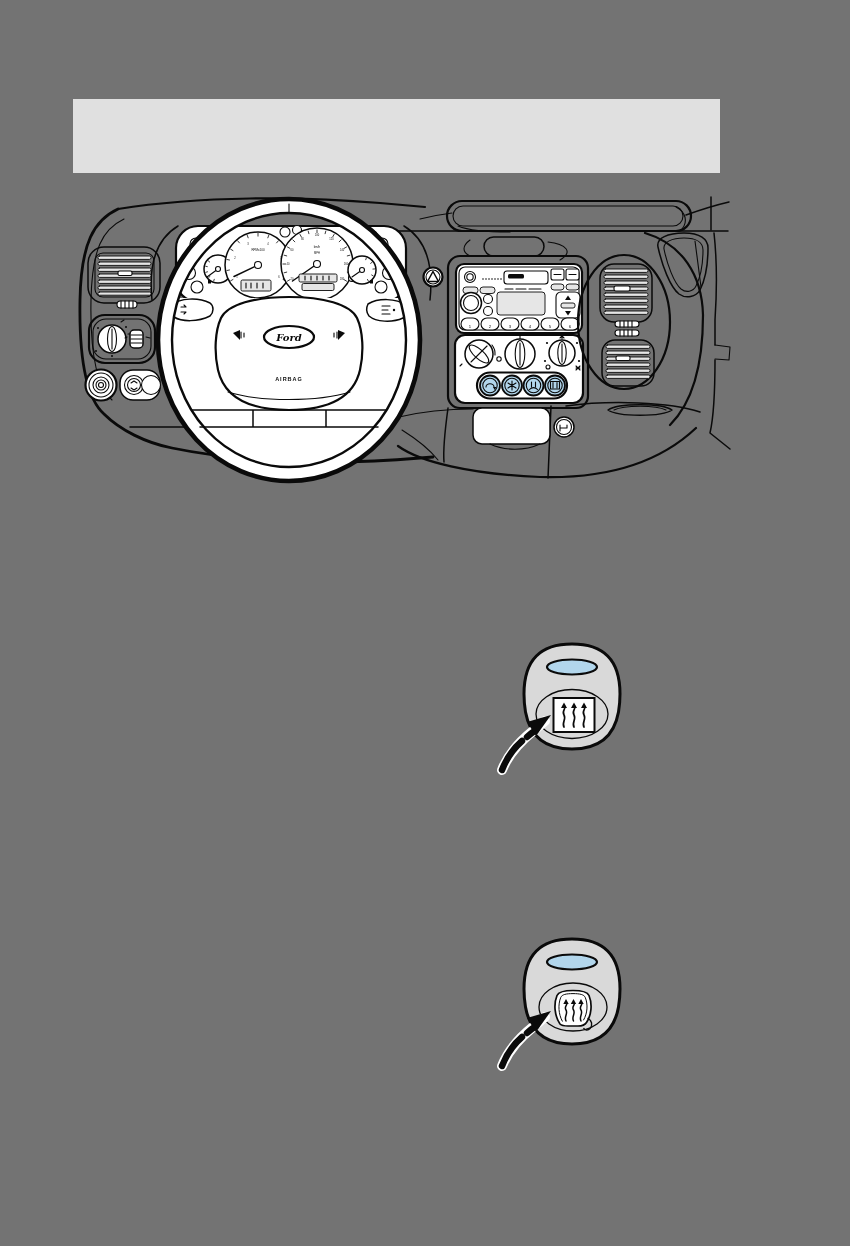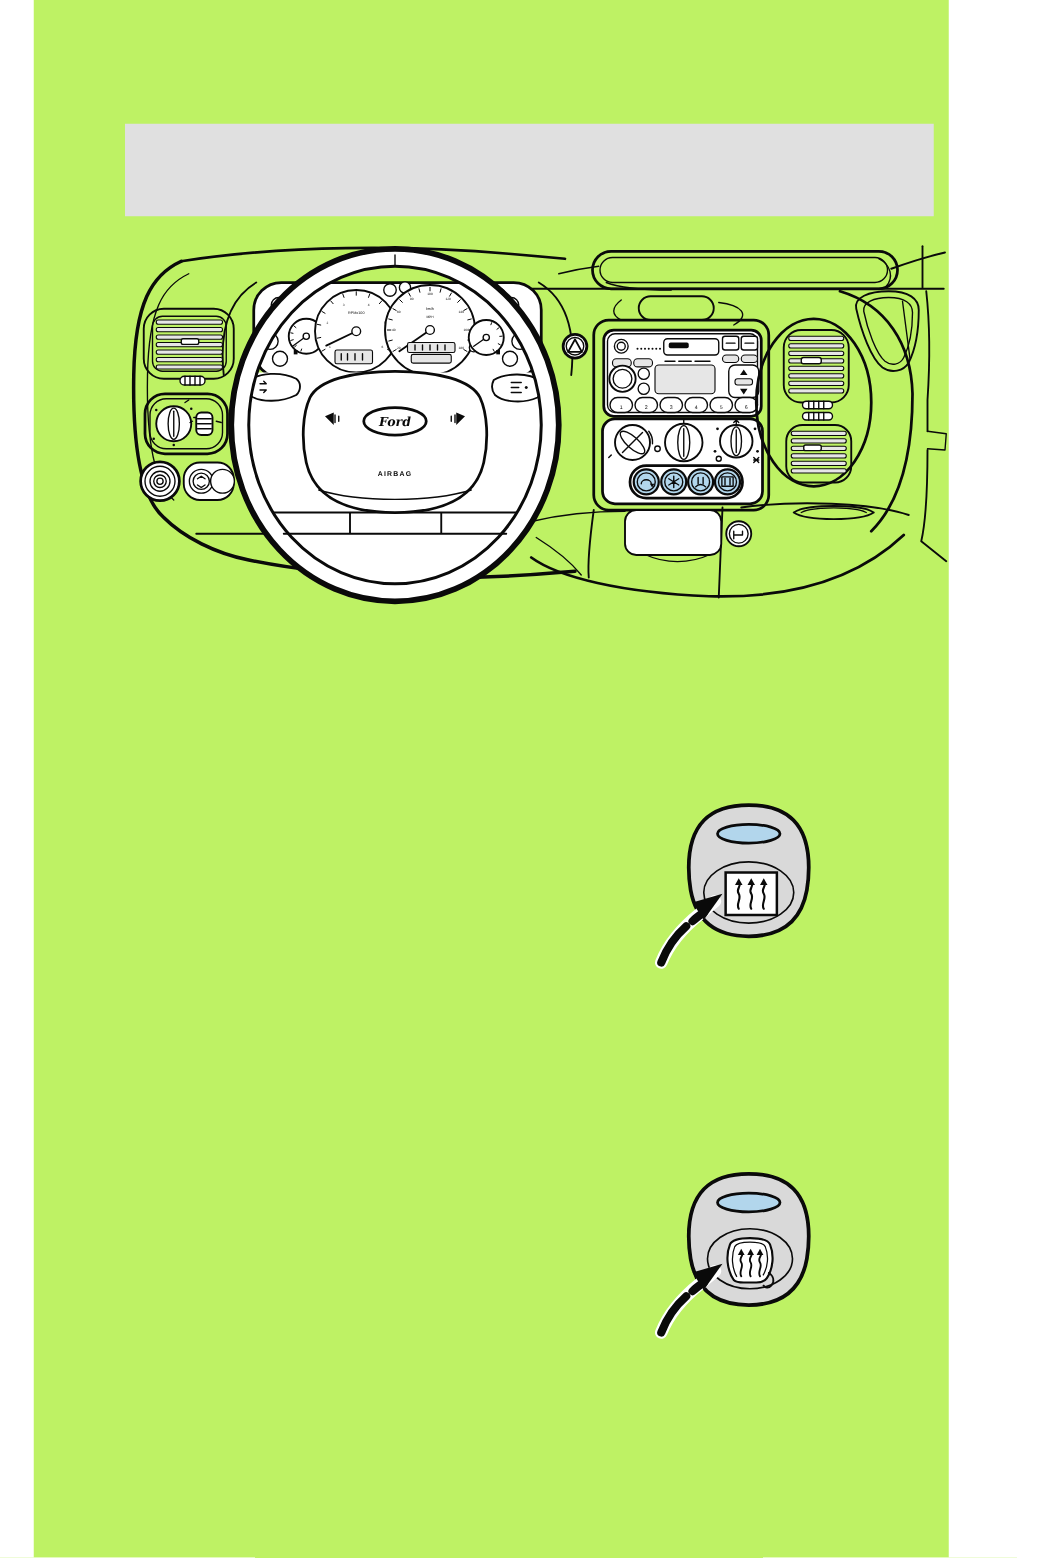--- a/index.html
+++ b/index.html
@@ -1,17 +1,17 @@
 <!DOCTYPE html>
 <html><head>
 <meta charset="utf-8">
 <style>
   html,body{margin:0;padding:0;background:#fff;}
-  .page{position:relative;width:732px;height:1246px;background:#bef264;overflow:hidden;
-        font-family:"Liberation Sans", sans-serif;margin-left:27px;}
+  .page{position:relative;width:850px;height:1246px;background:#737373;overflow:hidden;
+        font-family:"Liberation Sans", sans-serif;}
   .header-bar{position:absolute;left:73px;top:99px;width:647px;height:74px;}
   .fig{position:absolute;}
   svg{display:block;}
   .ln {fill:none;stroke:#0a0a0a;stroke-width:1.1;stroke-linecap:round;stroke-linejoin:round;}
   .ln15{fill:none;stroke:#0a0a0a;stroke-width:1.5;stroke-linecap:round;stroke-linejoin:round;}
   .ln2 {fill:none;stroke:#0a0a0a;stroke-width:2.2;stroke-linecap:round;stroke-linejoin:round;}
   .ln3 {fill:none;stroke:#0a0a0a;stroke-width:2.8;stroke-linecap:round;stroke-linejoin:round;}
   .wf  {fill:#ffffff;stroke:#0a0a0a;stroke-width:1.1;stroke-linejoin:round;}
   .wf15{fill:#ffffff;stroke:#0a0a0a;stroke-width:1.5;stroke-linejoin:round;}
   .wf2 {fill:#ffffff;stroke:#0a0a0a;stroke-width:2.2;stroke-linejoin:round;}

